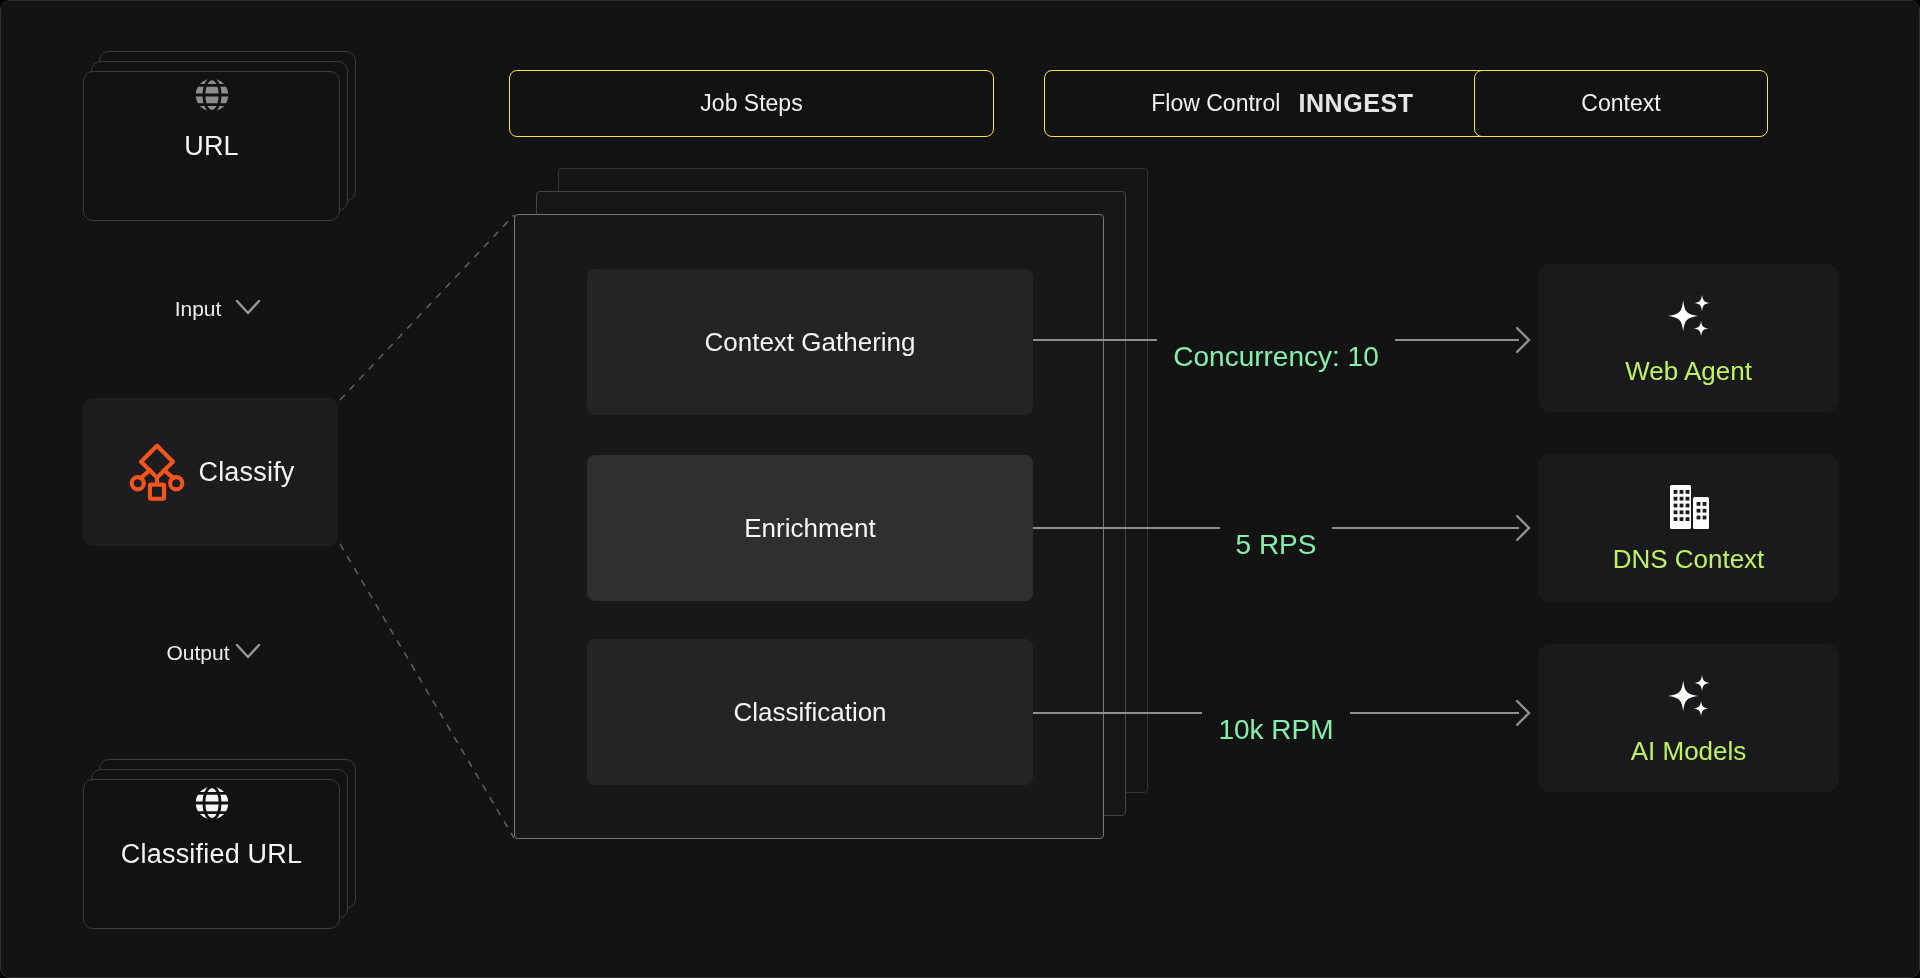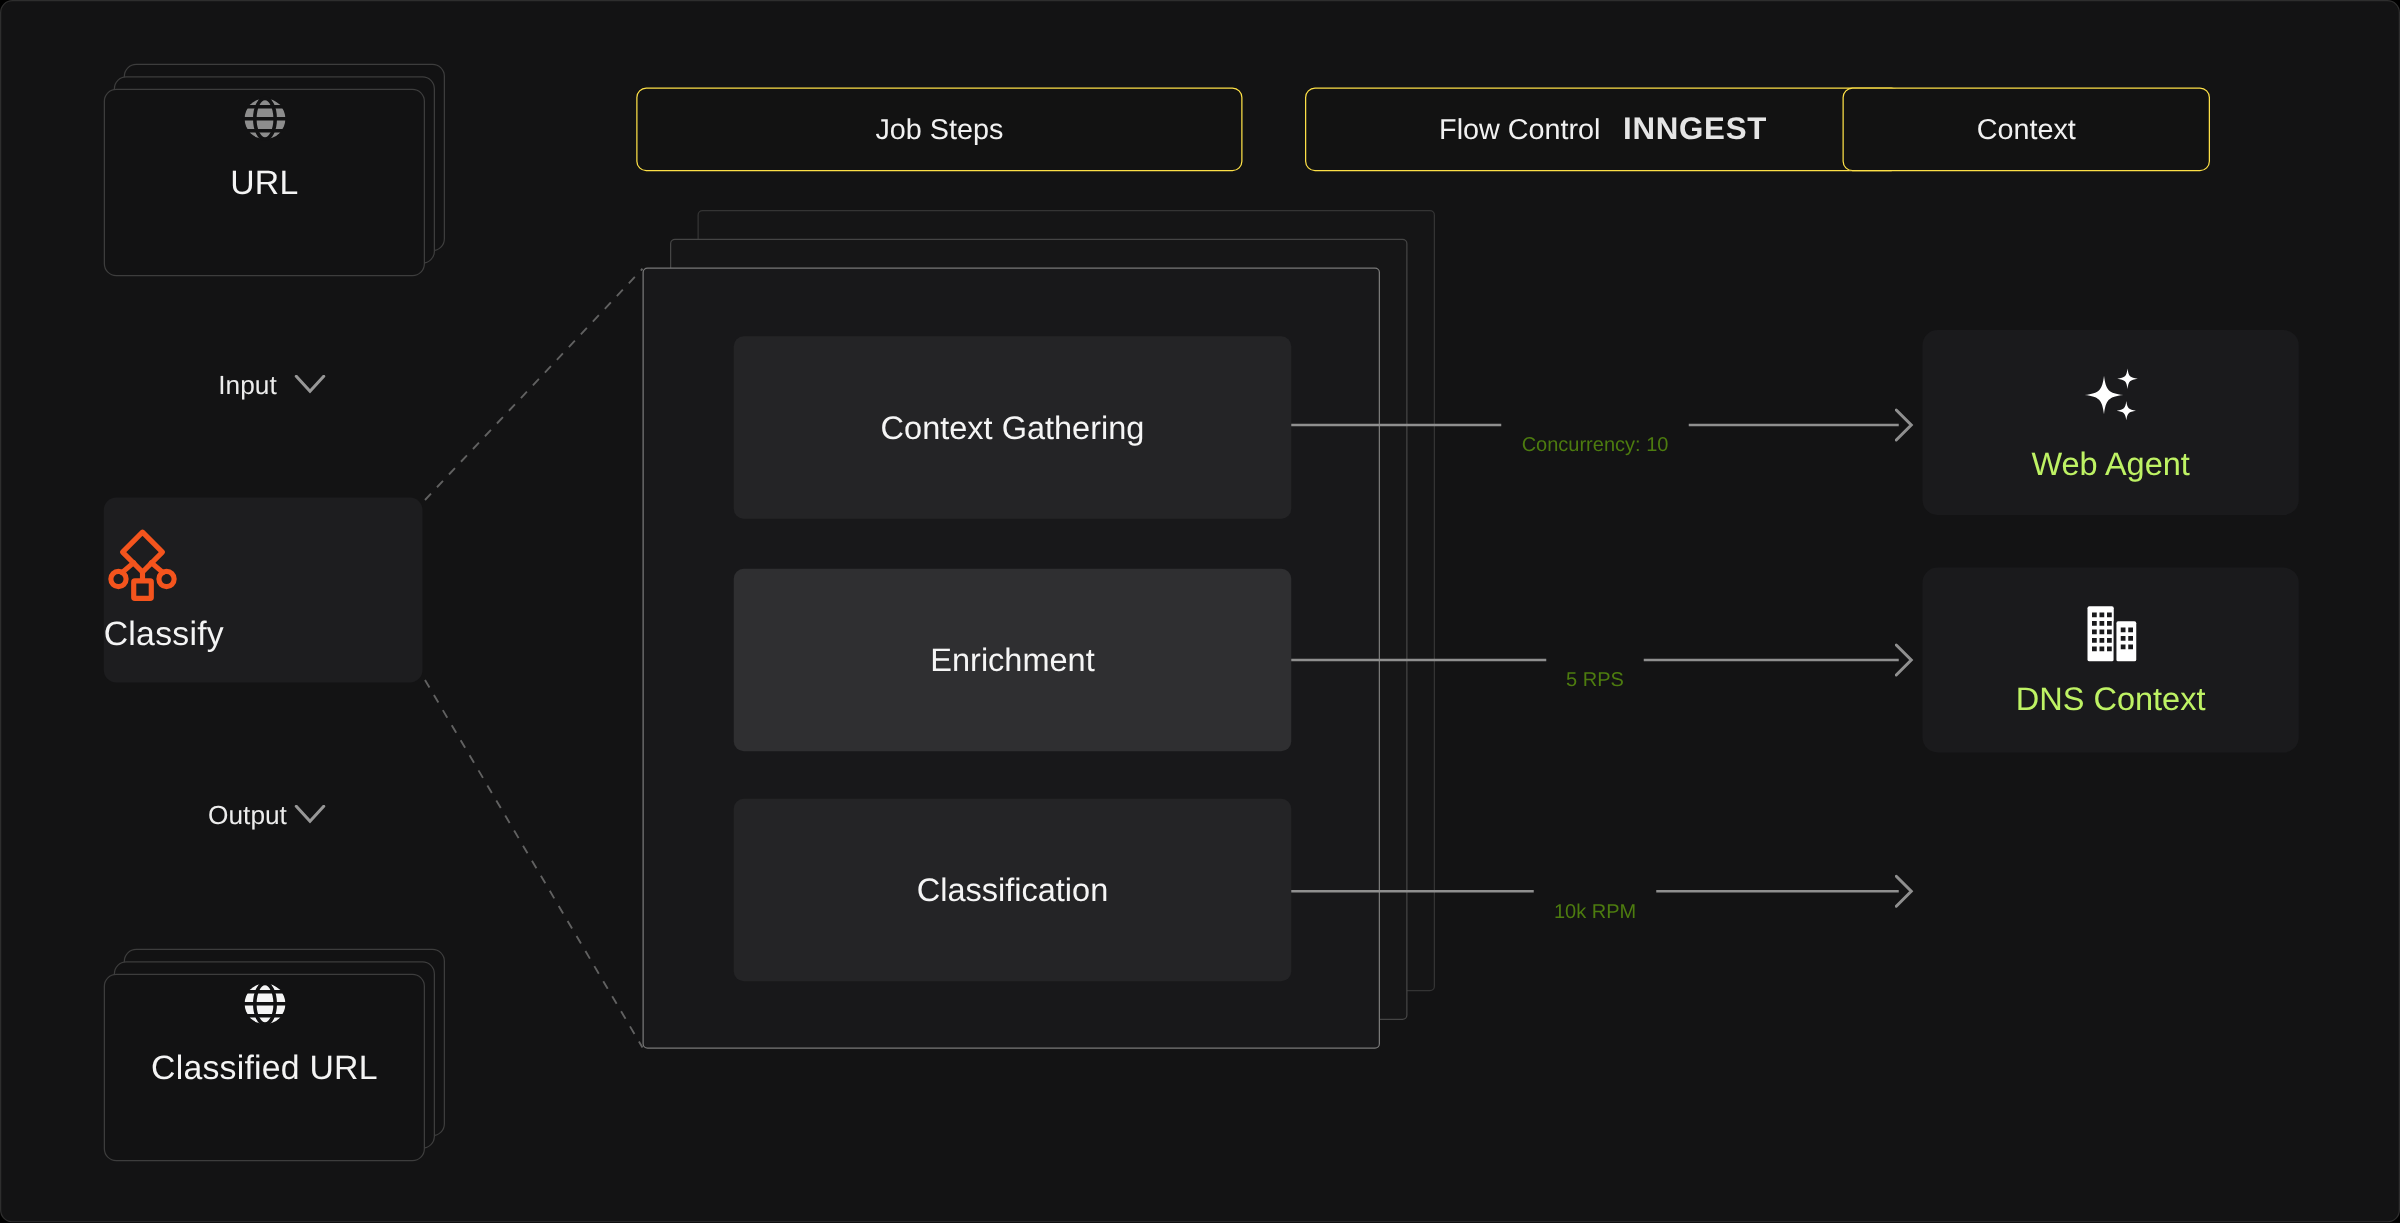--- a/index.html
+++ b/index.html
@@ -20,21 +20,21 @@
   .stack .l2{left:16px;top:-20px;width:255px;height:148px;}
   .stack .l1{left:8px;top:-10px;width:255px;height:148px;}
   .stack .front{
     left:0;top:0;width:255px;height:148px;display:flex;flex-direction:column;
     align-items:center;gap:13px;
   }
   .card-label{font-size:27px;color:#f4f4f4;letter-spacing:0.2px;}
   
   .classify{
     position:absolute;left:82px;top:397px;width:255px;height:148px;border-radius:10px;
-    background:#1d1d1f;display:flex;flex-direction:column;align-items:flex-start;
+    background:#1d1d1f;display:flex;flex-direction:row;align-items:center;
     justify-content:center;gap:10px;
   }
   
   .vflow{position:absolute;display:flex;flex-direction:row;align-items:center;width:100px;}
   .vline{width:2px;flex:1;background:#979797;}
   .vlabel{font-size:21px;color:#ececec;padding:9px 0;}
   
   .header-box{
     position:absolute;top:69px;height:67px;border:1px solid #fde047;border-radius:8px;
     background:#121212;display:flex;align-items:center;justify-content:center;gap:18px;
@@ -47,21 +47,21 @@
   .panel.middle{left:535px;top:190px;background:#161617;border:1px solid #454545;}
   .panel.front {left:513px;top:213px;background:#18181a;border:1px solid #787878;}
   .step{
     position:absolute;left:72px;width:446px;height:146px;border-radius:8px;background:#242426;
     display:flex;align-items:center;justify-content:center;font-size:26px;color:#f5f5f5;
   }
   .step.hl{background:#2f2f31;}
   
   .harrow{position:absolute;left:1032px;width:498px;height:30px;display:flex;align-items:center;}
   .hline{height:2px;flex:1;background:#8f8f8f;}
-  .hlabel{font-size:16px;color:#4d7c0f;padding:0 16px;white-space:nowrap;margin-top:33px;}
+  .hlabel{font-size:28px;color:#86efac;padding:0 16px;white-space:nowrap;margin-top:33px;}
   .hchevron{flex:0 0 auto;margin-left:-3px;}
   .vchevron{margin-top:-3px;}
   
   .ctx-card{
     position:absolute;left:1537px;width:301px;height:148px;border-radius:12px;background:#1a1a1c;
     display:flex;flex-direction:column;align-items:center;justify-content:center;gap:12px;
   }
   .ctx-label{font-size:26px;color:#bef264;}
   
   .overlay{position:absolute;left:0;top:0;width:100%;height:100%;pointer-events:none;}
@@ -231,14 +231,24 @@
           <rect x="39.6" y="20" width="3.8" height="3.8"></rect>
         <rect x="33.6" y="26.8" width="3.8" height="3.8"></rect>
           <rect x="39.6" y="26.8" width="3.8" height="3.8"></rect>
         <rect x="33.6" y="33.6" width="3.8" height="3.8"></rect>
           <rect x="39.6" y="33.6" width="3.8" height="3.8"></rect>
       </g>
     </svg>
     <div class="ctx-label">DNS Context</div>
   </div>
 
+  <div class="ctx-card texture" style="top:643px;">
+    <svg width="54" height="54" viewBox="0 0 56 56">
+      <g fill="#ffffff">
+        <path d="M22 11 C23.6 23.2 25.8 25.4 38 27 C25.8 28.6 23.6 30.8 22 43 C20.4 30.8 18.2 28.6 6 27 C18.2 25.4 20.4 23.2 22 11 Z"></path>
+        <path d="M41.5 5 C42.3 11.4 43.6 12.7 50 13.5 C43.6 14.3 42.3 15.6 41.5 22 C40.7 15.6 39.4 14.3 33 13.5 C39.4 12.7 40.7 11.4 41.5 5 Z"></path>
+        <path d="M40.5 32 C41.3 38 42.5 39.2 48.5 40 C42.5 40.8 41.3 42 40.5 48 C39.7 42 38.5 40.8 32.5 40 C38.5 39.2 39.7 38 40.5 32 Z"></path>
+      </g>
+    </svg>
+    <div class="ctx-label">AI Models</div>
+  </div>
 
 </div>
 
 </body></html>

